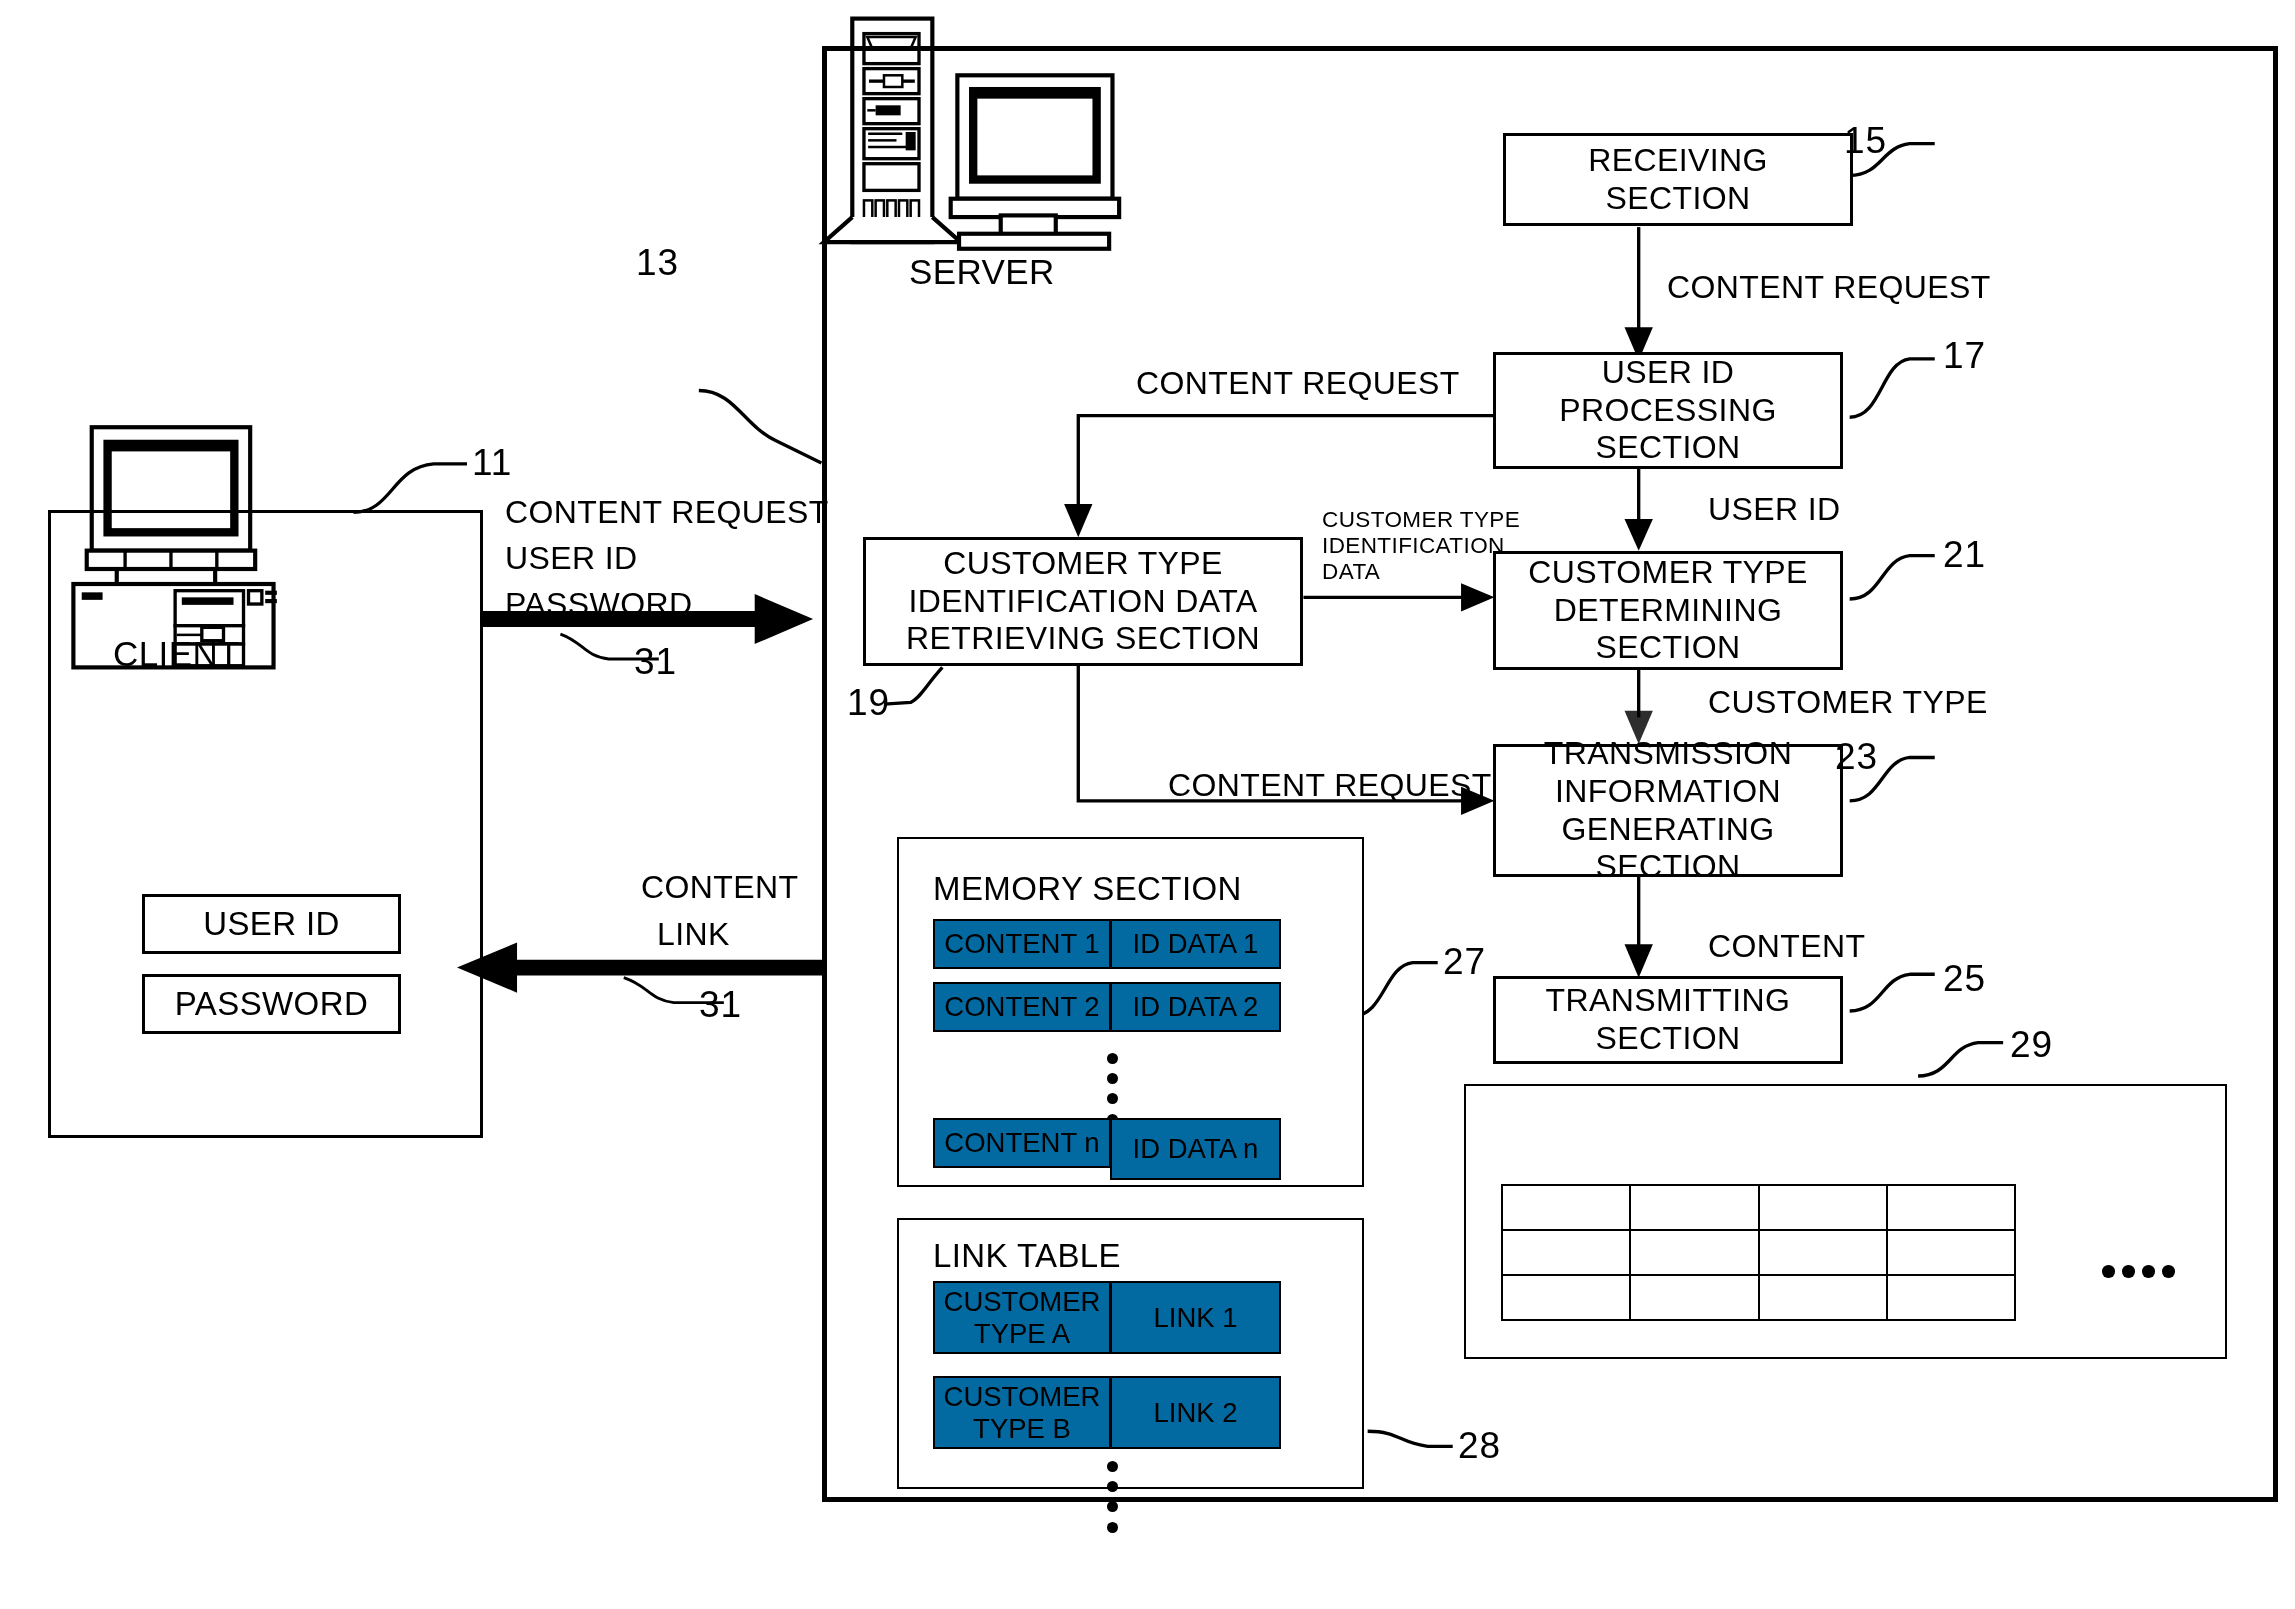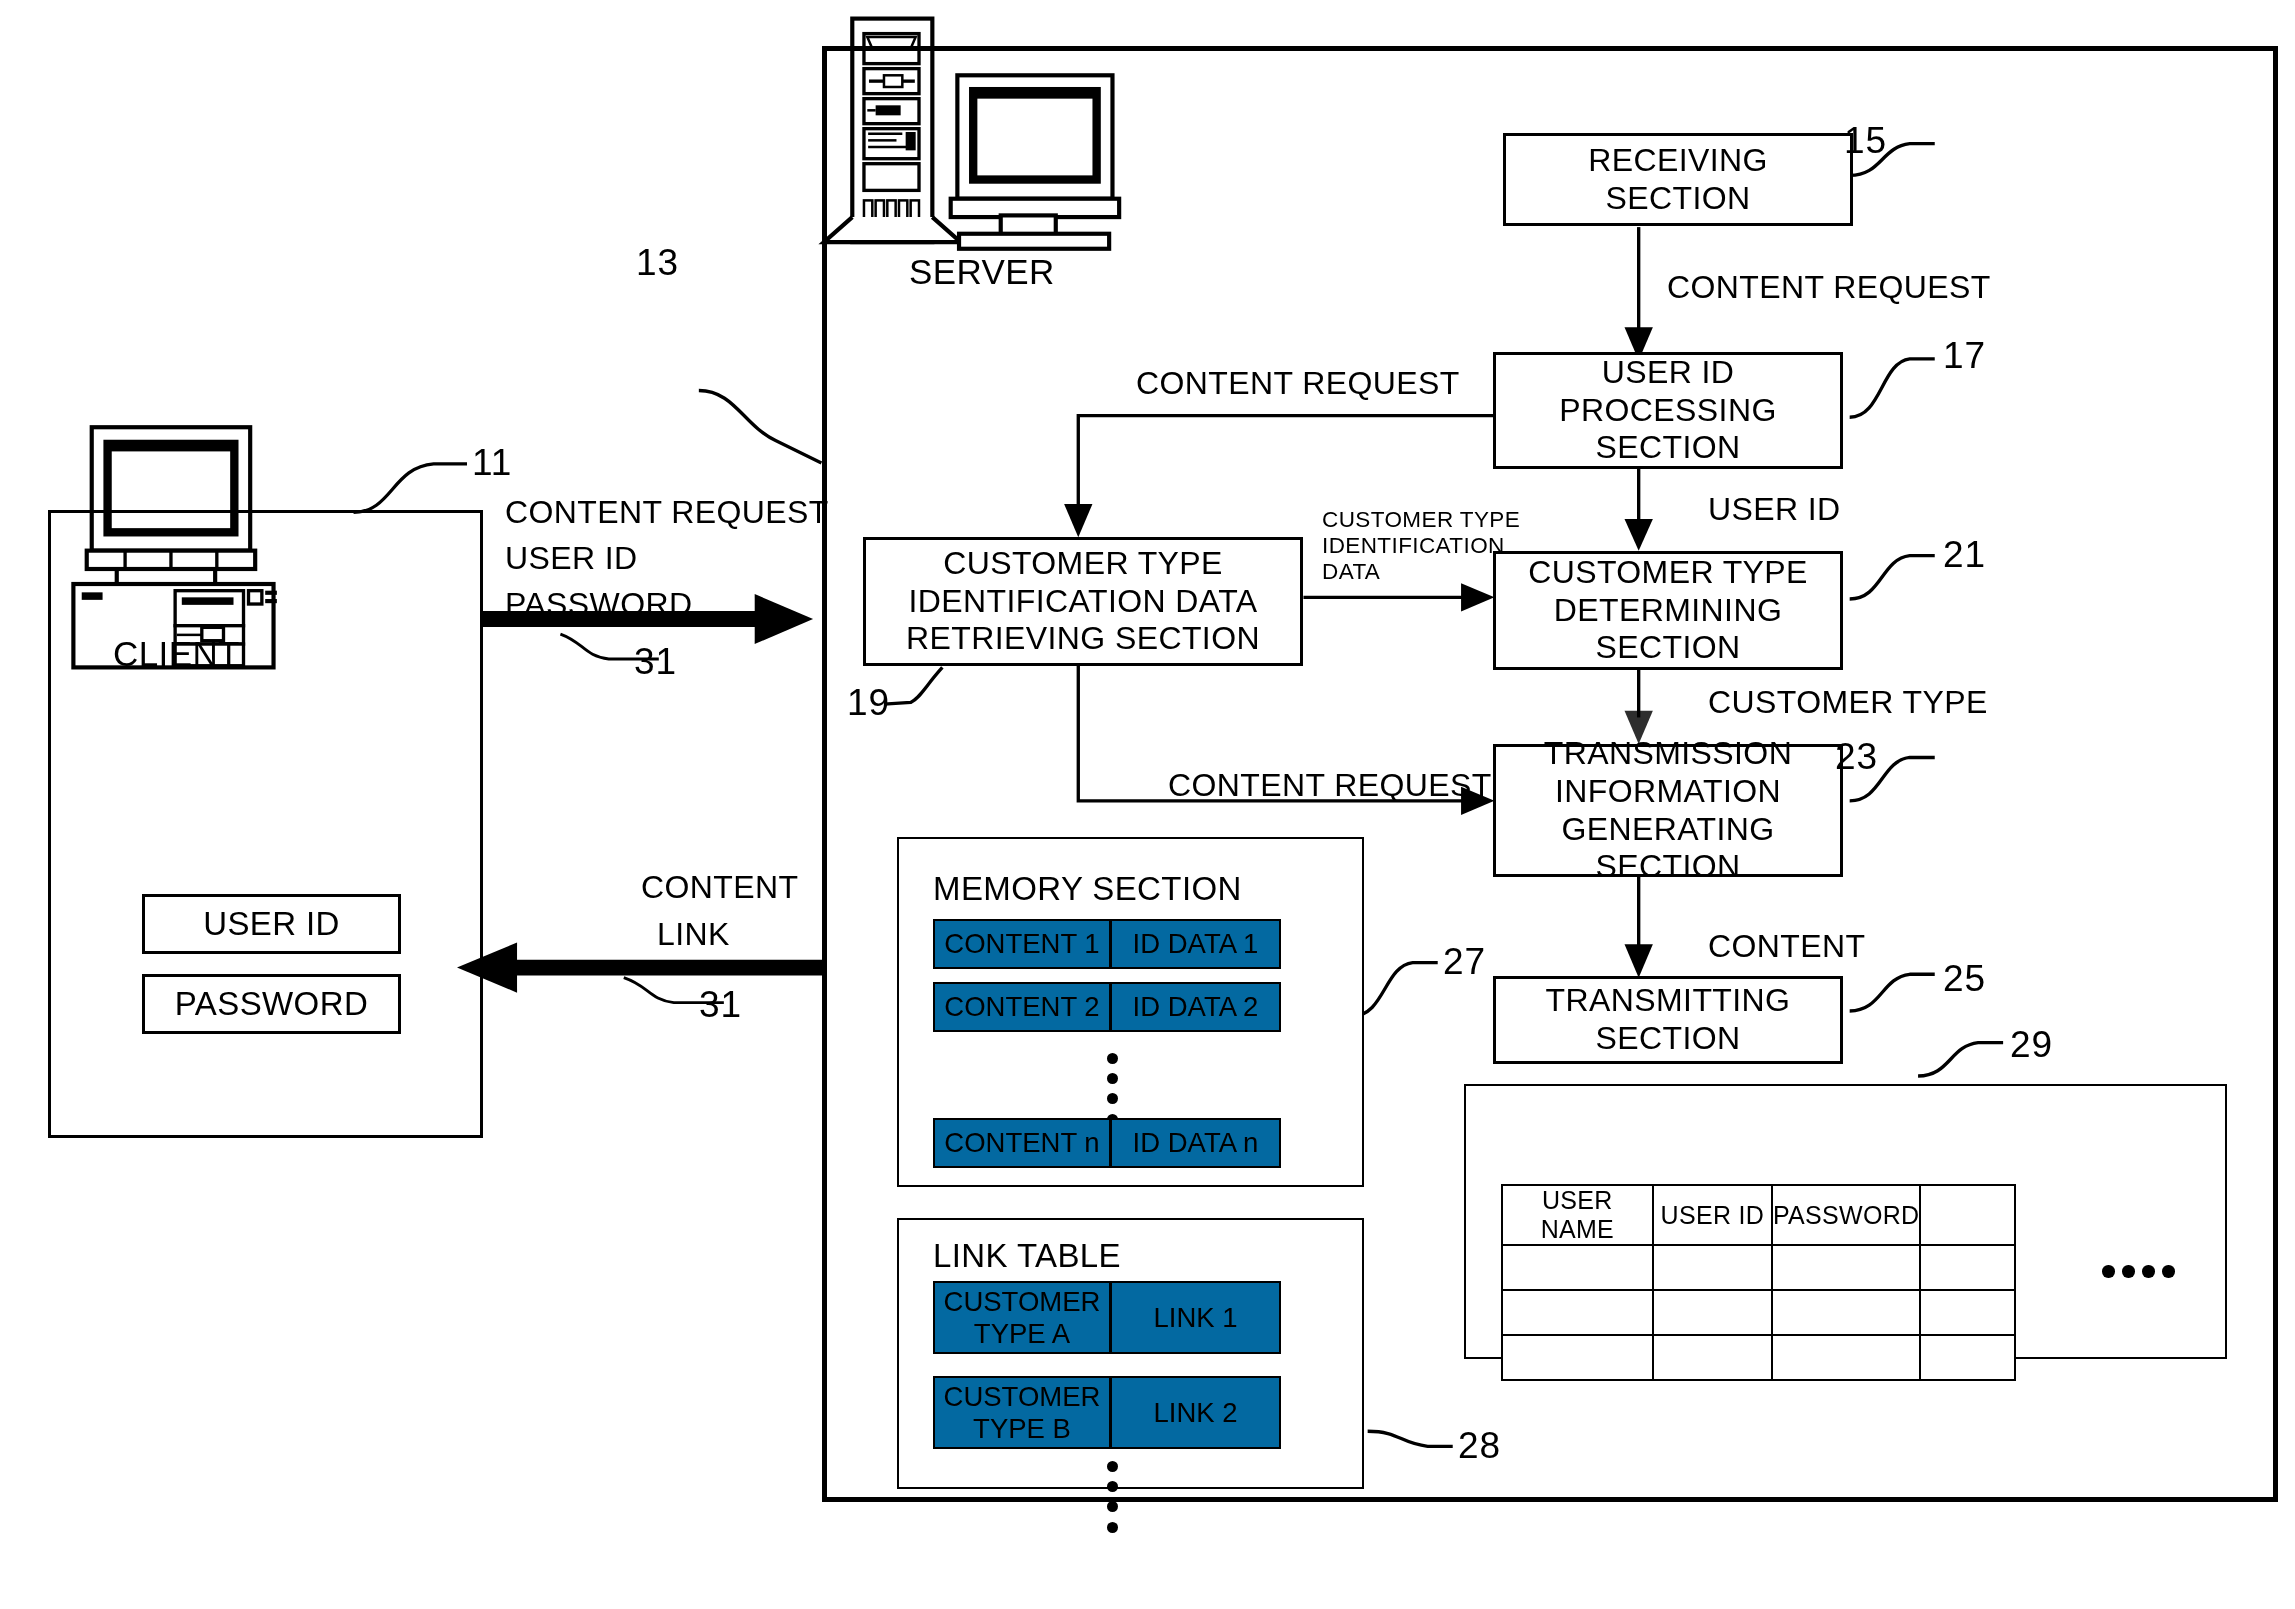--- a/index.html
+++ b/index.html
@@ -341,21 +341,21 @@
   <div class="cellbox" style="left:1110px; top:982px; width:171px; height:50px;">ID DATA 2</div>
 
   <div class="vdots" style="left:1107px; top:1053px;">
     <i></i>
       <i></i>
       <i></i>
       <i></i>
   </div>
 
   <div class="cellbox" style="left:933px; top:1118px; width:178px; height:50px;">CONTENT n</div>
-  <div class="cellbox" style="left:1110px; top:1118px; width:171px; height:50px;">ID DATA n</div>
+  <div class="cellbox" style="left:1110px; top:1118px; width:171px; height:62px;">ID DATA n</div>
 
   <div class="box thin" style="left:897px; top:1218px; width:467px; height:271px;"></div>
   <div class="panel-title" style="left:933px; top:1237px;">LINK TABLE</div>
   <div class="refnum" style="left:1458px; top:1425px;">28</div>
 
   <div class="cellbox" style="left:933px; top:1281px; width:178px; height:73px; white-space:pre-line;">CUSTOMER
 TYPE A</div>
   <div class="cellbox" style="left:1110px; top:1281px; width:171px; height:73px;">LINK 1</div>
 
   <div class="cellbox" style="left:933px; top:1376px; width:178px; height:73px; white-space:pre-line;">CUSTOMER
@@ -367,44 +367,38 @@
       <i></i>
       <i></i>
       <i></i>
   </div>
 
   <div class="box thin" style="left:1464px; top:1084px; width:763px; height:275px;"></div>
   <div class="refnum" style="left:2010px; top:1024px;">29</div>
 
   <table class="dbtable" style="left:1501px; top:1184px; width:515px;">
     <tbody>
-        <tr>
-      <th style="width:158px; height:45px;">USER NAME</th>
-      <th style="width:123px;">USER ID</th>
-      <th style="width:129px;">PASSWORD</th>
-      <th style="width:104px;"></th>
+    <tr>
+      <td style="height:43px;"></td>
+      <td></td>
+      <td></td>
+      <td></td>
     </tr>
     <tr>
       <td style="height:43px;"></td>
       <td></td>
       <td></td>
       <td></td>
     </tr>
     <tr>
       <td style="height:43px;"></td>
       <td></td>
       <td></td>
       <td></td>
     </tr>
-    <tr>
-      <td style="height:43px;"></td>
-      <td></td>
-      <td></td>
-      <td></td>
-    </tr>
   </tbody>
     </table>
 
   <div class="hdots" style="left:2102px; top:1265px;">
     <i></i>
       <i></i>
       <i></i>
       <i></i>
   </div>
 

